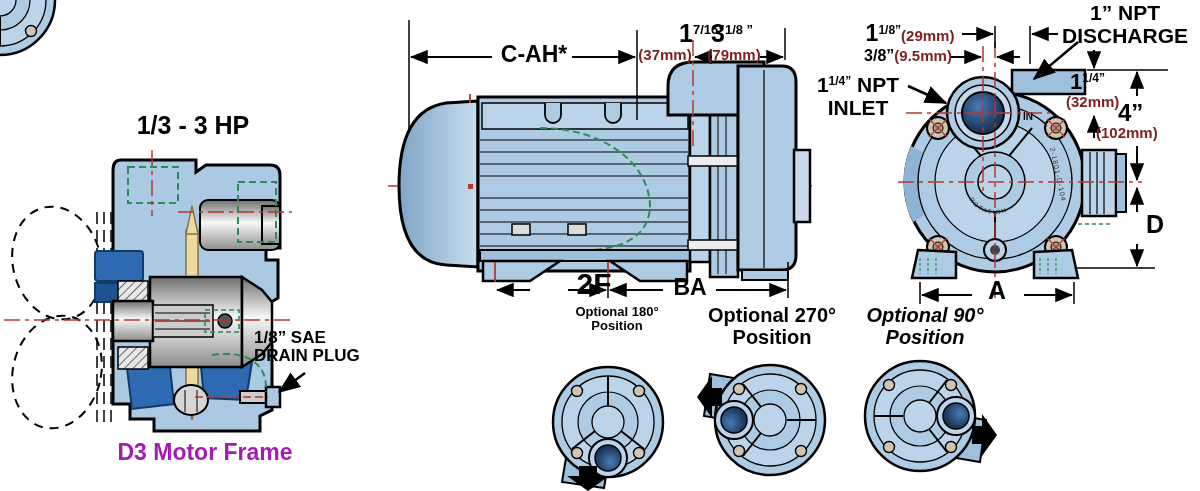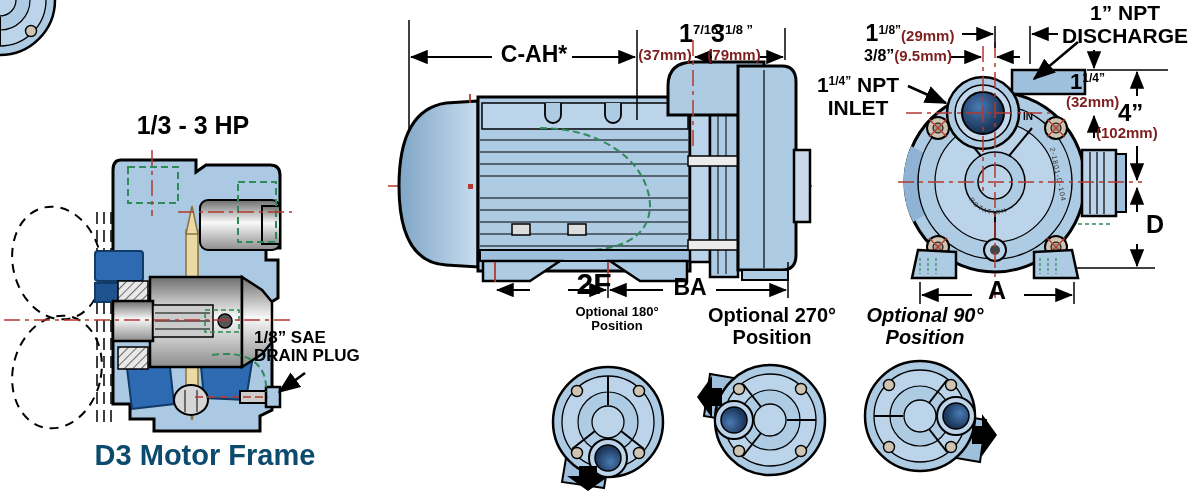--- a/index.html
+++ b/index.html
@@ -7,21 +7,21 @@
          font-family:"Liberation Sans",sans-serif;}
   .stage svg{position:absolute;left:0;top:0;}
   .lbl{position:absolute;font-weight:bold;color:#000;white-space:nowrap;line-height:1.08;}
   .center{text-align:center;}
   .right{text-align:center;}
   .mm{color:#7e1f1f;font-size:15px;font-weight:bold;}
   .sup{font-size:13px;position:relative;top:-8px;}
   .sup2{font-size:12px;position:relative;top:-7px;}
   .int{font-size:25px;}
   .int2{font-size:21px;}
-  .cap{color:#0c4a6e;font-size:29px;}
+  .cap{color:#a21caf;font-size:23px;}
 </style>
 </head>
 <body>
 
 <div class="stage">
 
 <svg width="1200" height="491" viewBox="0 0 1200 491">
   <defs>
     <marker id="arr" viewBox="0 0 10 8" refX="9.3" refY="4" markerWidth="9" markerHeight="7.2" orient="auto-start-reverse">
       <path d="M0,0 L10,4 L0,8 Z" fill="#000"></path>

